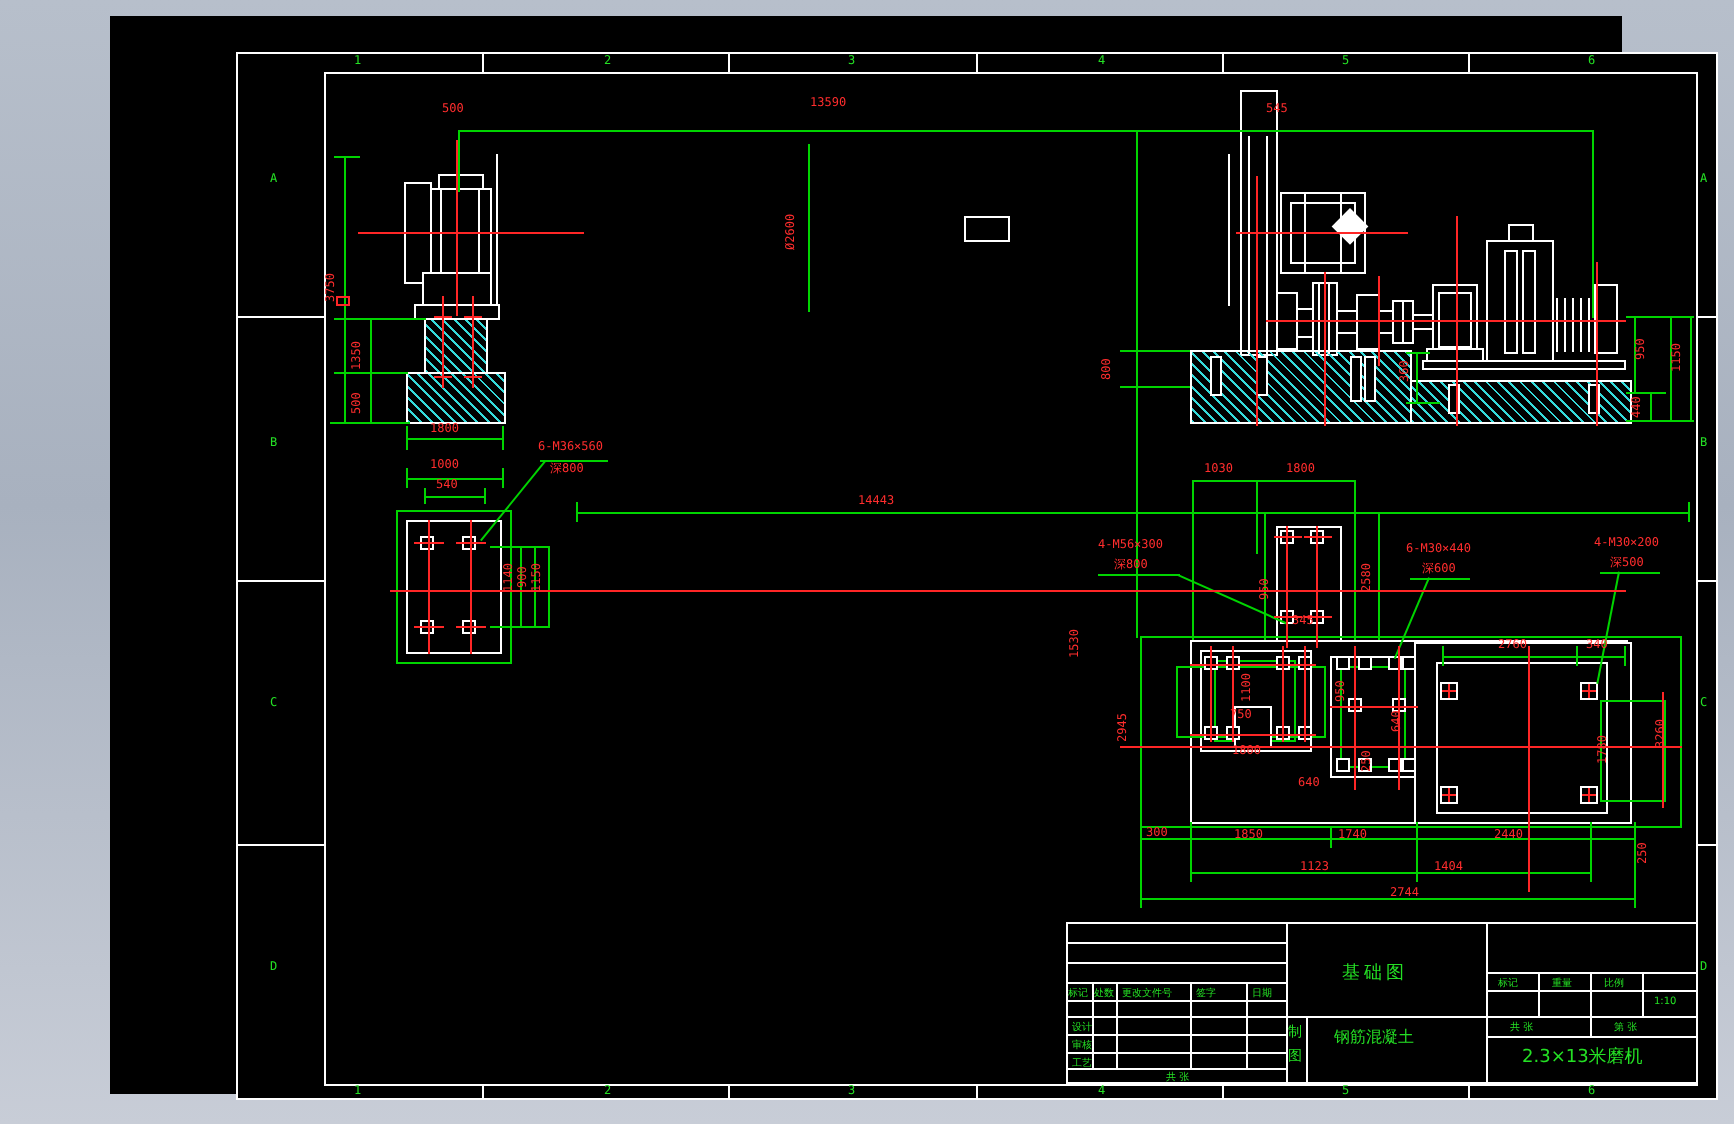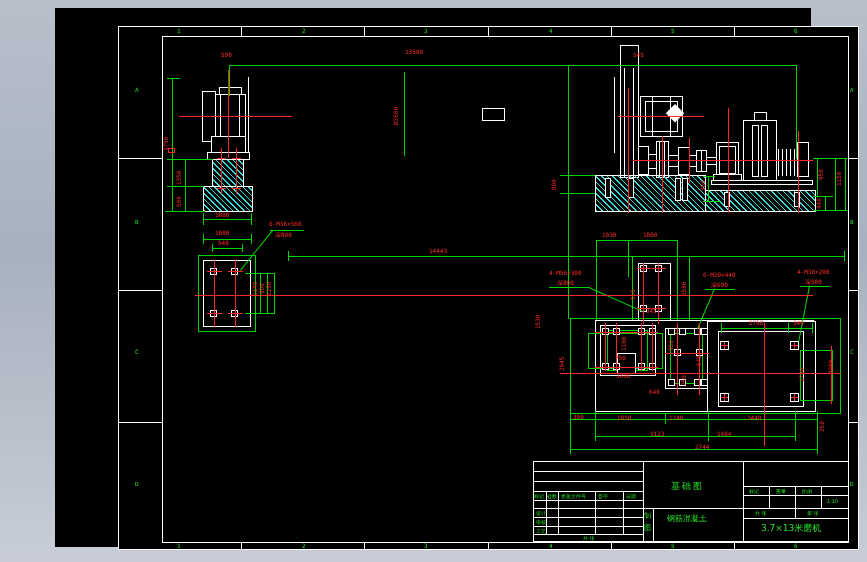--- a/index.html
+++ b/index.html
@@ -373,21 +373,21 @@
         <span class="zl" style="left: 80px; top: 473px;">D</span>
         <span class="zl" style="left: 795px; top: 79px;">A</span>
         <span class="zl" style="left: 795px; top: 211px;">B</span>
         <span class="zl" style="left: 795px; top: 341px;">C</span>
         <span class="zl" style="left: 795px; top: 473px;">D</span>
       </div>
 
     <div>
       <span class="gt" style="left:616px;top:472px;font-size:9px;letter-spacing:2px">基础图</span>
       <span class="gt" style="left:612px;top:505px;font-size:8px">钢筋混凝土</span>
-      <span class="gt" style="left:706px;top:514px;font-size:9px">3.7×13米磨机</span>
+      <span class="gt" style="left:706px;top:514px;font-size:9px">2.3×13米磨机</span>
       <span class="gt" style="left:589px;top:503px;font-size:7px">制</span>
       <span class="gt" style="left:589px;top:515px;font-size:7px">图</span>
       <span class="gt" style="left:479px;top:485px;font-size:5px">标记</span>
       <span class="gt" style="left:492px;top:485px;font-size:5px">处数</span>
       <span class="gt" style="left:506px;top:485px;font-size:5px">更改文件号</span>
       <span class="gt" style="left:543px;top:485px;font-size:5px">签字</span>
       <span class="gt" style="left:571px;top:485px;font-size:5px">日期</span>
       <span class="gt" style="left:481px;top:502px;font-size:5px">设计</span>
       <span class="gt" style="left:481px;top:511px;font-size:5px">审核</span>
       <span class="gt" style="left:481px;top:520px;font-size:5px">工艺</span>

